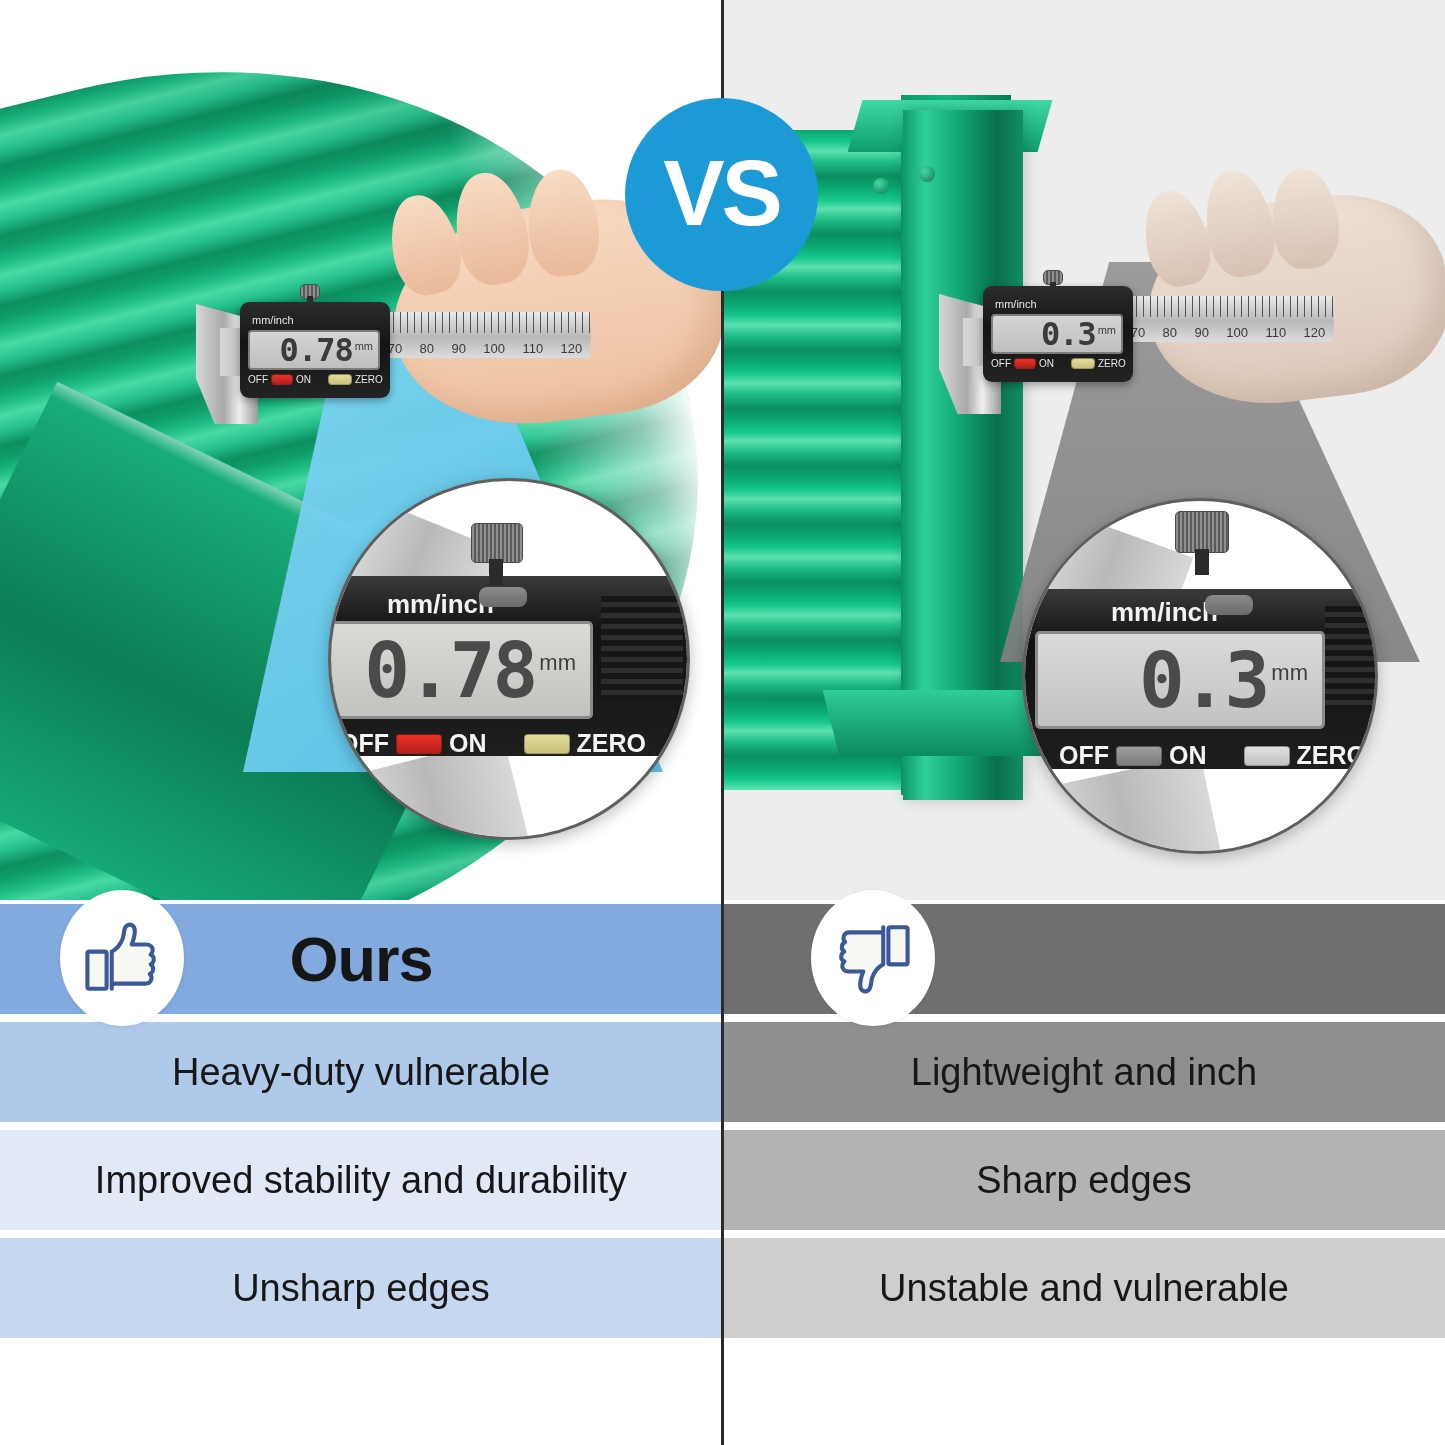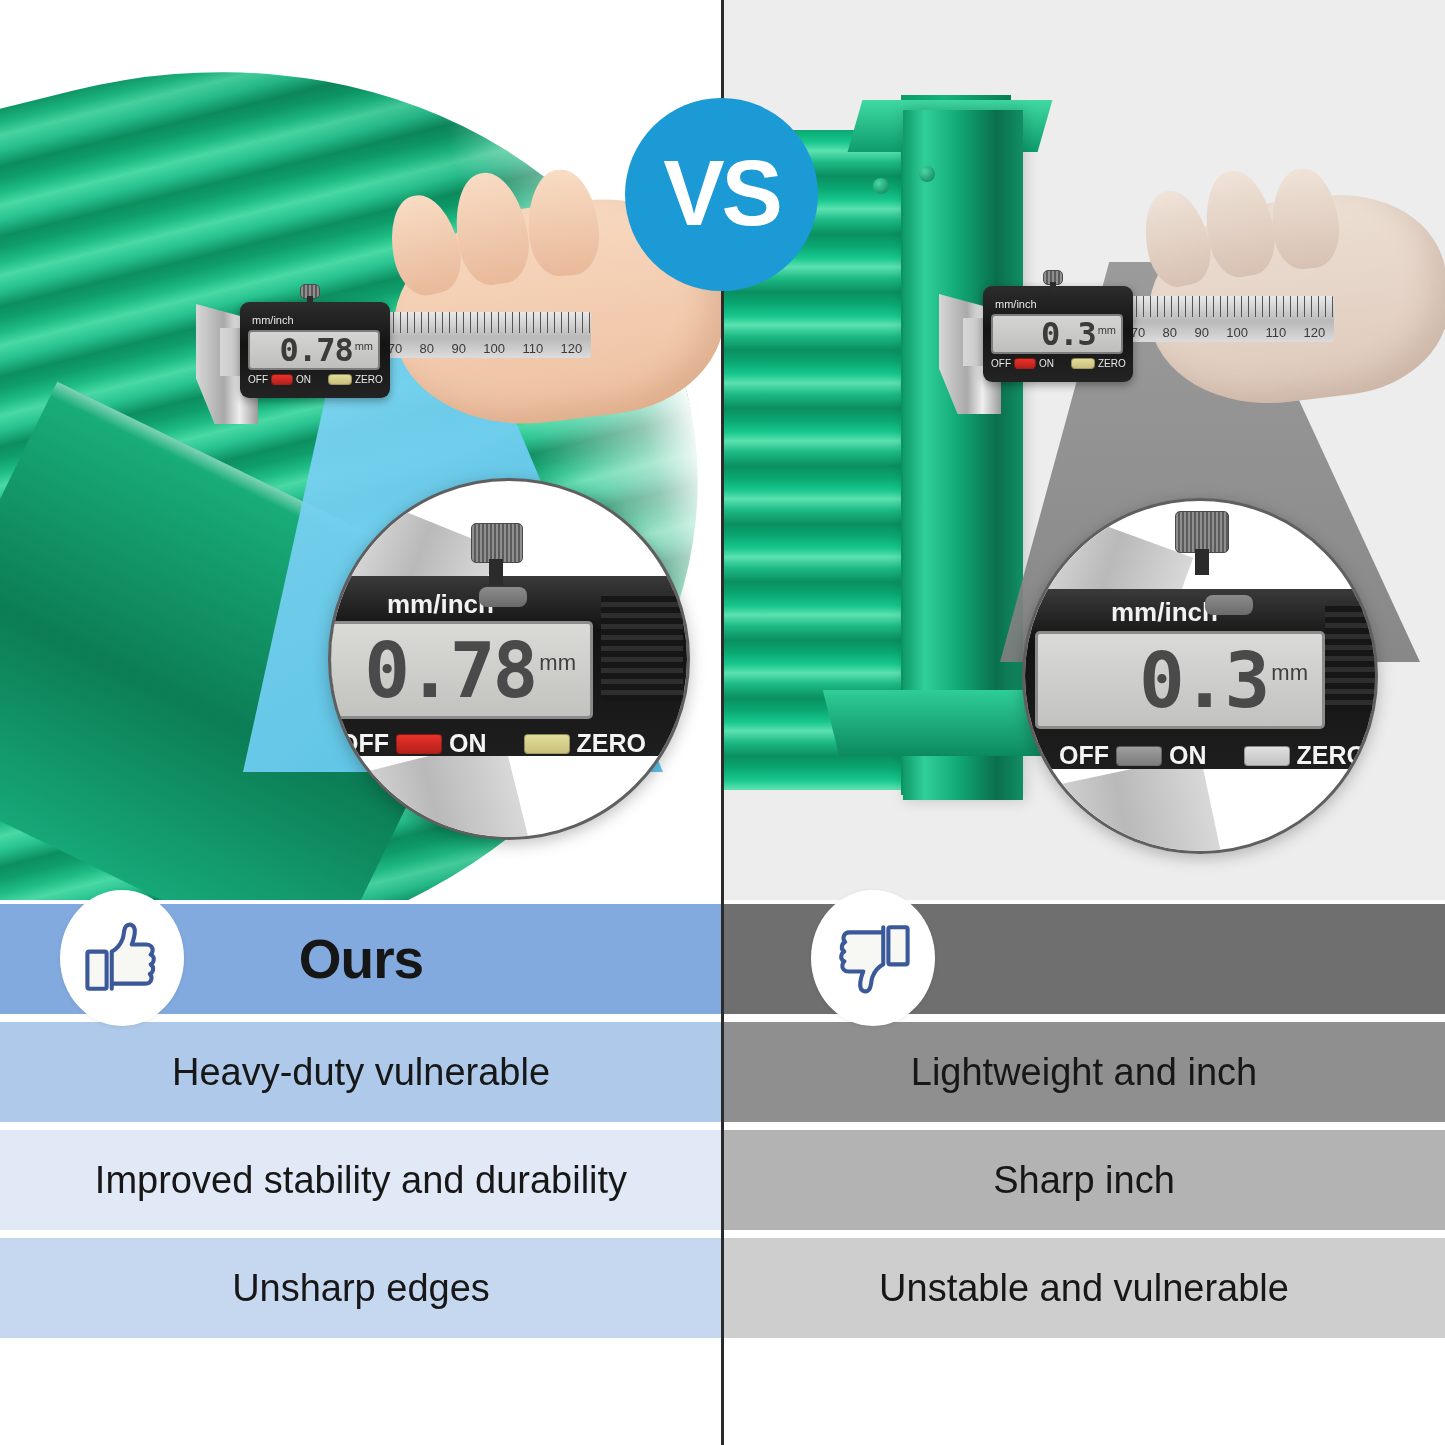--- a/index.html
+++ b/index.html
@@ -367,21 +367,21 @@
   .band {
     position: relative;
     display: flex;
     align-items: center;
     justify-content: center;
   }
   .band.header { height: 110px; margin-top: 4px; }
   .band.row    { height: 100px; margin-top: 8px; }
 
   .band-title {
-    font-size: 55px;
+    font-size: 63px;
     font-weight: 700;
     color: #161616;
     font-family: "Liberation Sans", sans-serif;
     letter-spacing: -1px;
   }
   .band-text {
     font-size: 38px;
     color: #171717;
     font-family: "Liberation Sans", sans-serif;
     text-align: center;
@@ -600,21 +600,21 @@
                 <path d="M24 56V27c4-2 7-6 8.5-10C34 13 33 9 35.5 7c3-2.4 6.5-.4 6.5 4 0 3.6-1 7-2.4 10.5h11.6c3 0 5.2 2.3 4.7 5-.2 1.2-.8 2.2-1.6 2.9 1.8.7 2.8 2.6 2.4 4.6-.3 1.4-1.2 2.5-2.3 3 1.5.9 2.2 2.7 1.8 4.5-.3 1.4-1.3 2.5-2.5 3 1.1 1 1.6 2.6 1.2 4.1-.5 2-2.4 3.4-4.6 3.4H24z"></path>
               </g>
             </svg>
           </div>
         </div>
 
         <div class="band row" style="background: rgb(144, 143, 143);">
           <span class="band-text">Lightweight and inch</span>
         </div>
         <div class="band row" style="background: rgb(179, 179, 179);">
-          <span class="band-text">Sharp inch</span>
+          <span class="band-text">Sharp edges</span>
         </div>
         <div class="band row" style="background: rgb(206, 206, 206);">
           <span class="band-text">Unstable and vulnerable</span>
         </div>
       </div>
 
       <div class="table-divider"></div>
     </div>
   </div>
 

